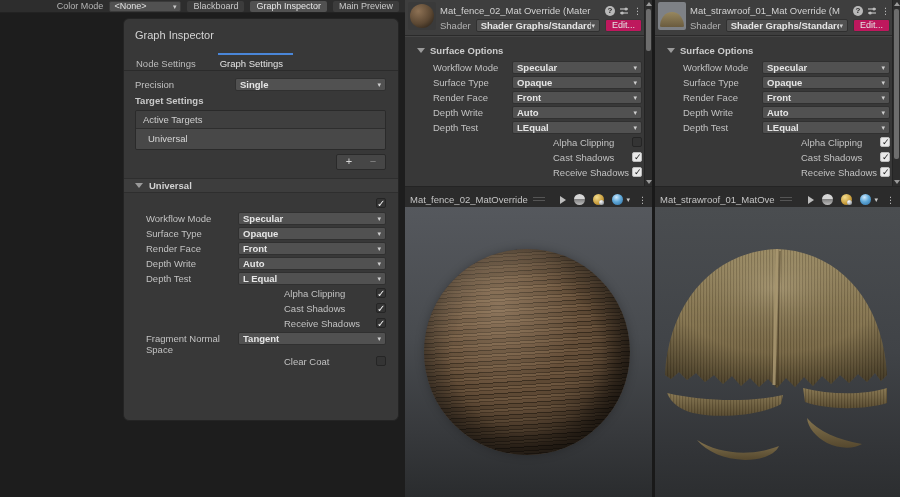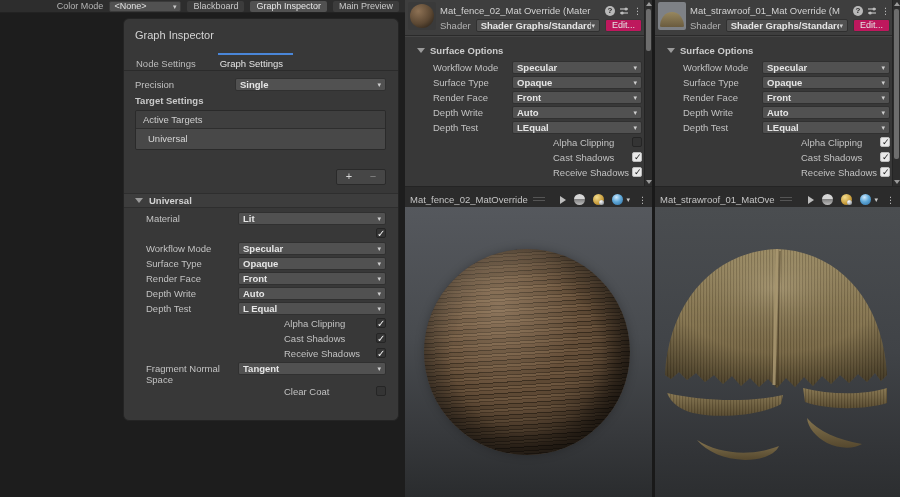--- a/index.html
+++ b/index.html
@@ -26,21 +26,21 @@
   .gi-panel { position:absolute; left:123px; top:18px; width:276px; height:403px;
               background:#383838; border:1px solid #242424; border-radius:6px; overflow:hidden; }
   .gi-title { font-size:11px; color:#d4d4d4; padding:10px 0 0 11px; }
   .gi-tabs { display:flex; margin-top:12px; border-bottom:1px solid #2b2b2b; padding-left:10px; height:18px; }
   .gi-tab { padding:3px 10px 0 2px; margin-right:12px; color:#bdbdbd; border-top:2px solid transparent; }
   .gi-tab.active { border-top:2px solid #4a86d8; color:#e4e4e4; }
   .gi-body { padding:7px 12px 0 11px; }
   .gi-row-inline { display:flex; align-items:flex-start; margin-bottom:4px; }
   .gi-row-inline .plabel { width:100px; }
   .bold-label { font-weight:bold; color:#cacaca; margin-bottom:4px; }
-  .targets-box { border:1px solid #2a2a2a; border-radius:2px; overflow:hidden; margin-bottom:19px; }
+  .targets-box { border:1px solid #2a2a2a; border-radius:2px; overflow:hidden; margin-bottom:4px; }
   .targets-head { background:#3f3f3f; padding:3px 7px; color:#cfcfcf; border-bottom:1px solid #2e2e2e; }
   .targets-row { background:#484848; padding:4px 7px 5px 12px; color:#d6d6d6; }
   .pm-box { display:flex; justify-content:flex-end; }
   .pm-inner { background:#464646; border:1px solid #2a2a2a; border-radius:2px; display:flex; }
   .pm-btn { width:24px; height:14px; text-align:center; line-height:13px; color:#d8d8d8; font-size:11px; }
   .pm-btn.dim { color:#8a8a8a; }
   .foldout { display:flex; align-items:center; gap:6px; background:#3d3d3d; border-top:1px solid #2e2e2e;
              border-bottom:1px solid #2e2e2e; height:15px; padding-left:11px; margin-top:8px;
              font-weight:bold; color:#d2d2d2; }
   .tri { width:0; height:0; border-left:4px solid transparent; border-right:4px solid transparent;
@@ -174,27 +174,20 @@
             <div class="pm-btn">+</div>
             <div class="pm-btn dim">−</div>
           </div>
         </div>
       </div>
       <div class="foldout">
         <span class="tri"></span>
         <span>Universal</span>
       </div>
       <div class="gi-rows">
-          <div class="prow">
-            <span class="plabel">Material</span>
-            <div class="dropdown">
-              <span class="dd-val">Lit</span>
-              <span class="dd-caret">▾</span>
-            </div>
-          </div>
           <div class="prow">
             <div class="checkbox on"></div>
           </div>
           <div class="prow">
             <span class="plabel">Workflow Mode</span>
             <div class="dropdown">
               <span class="dd-val">Specular</span>
               <span class="dd-caret">▾</span>
             </div>
           </div>

